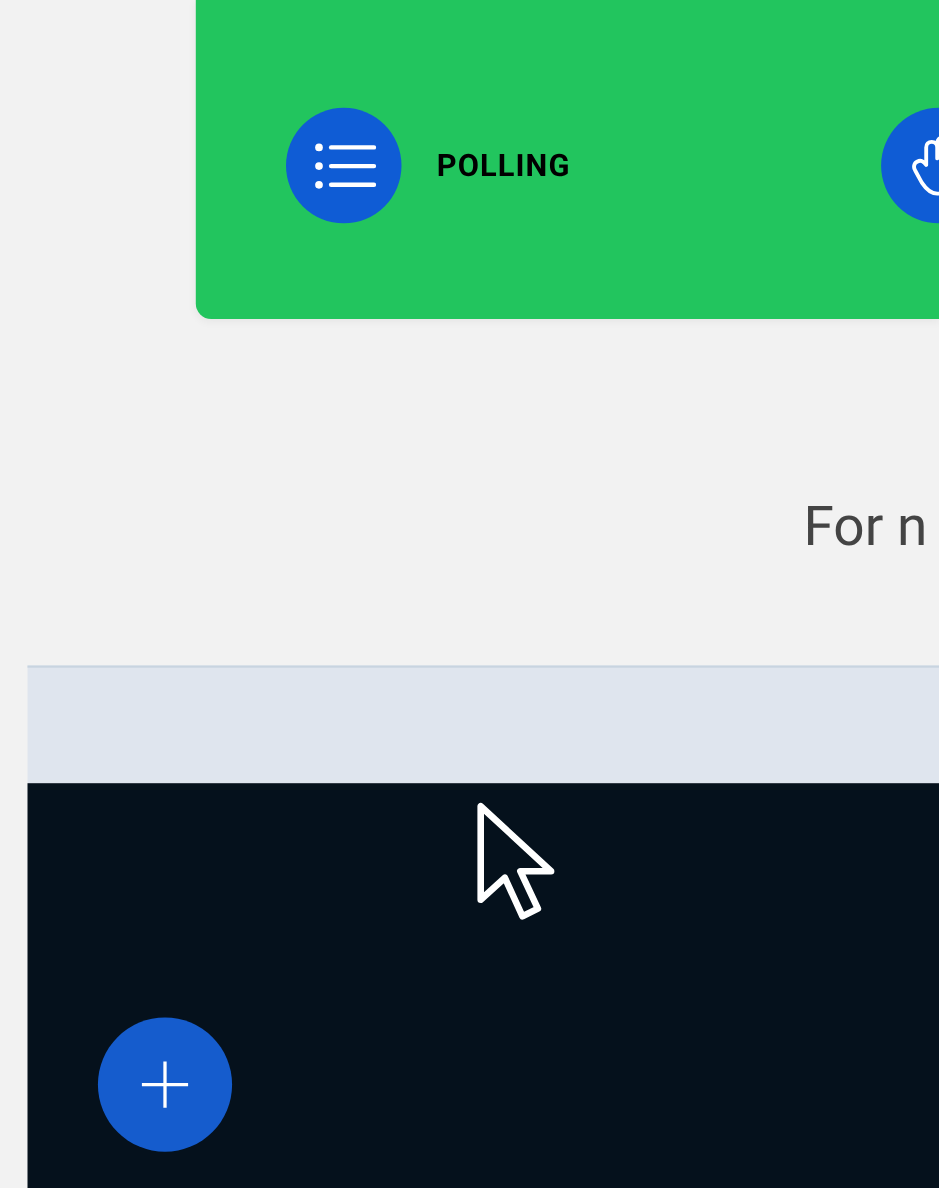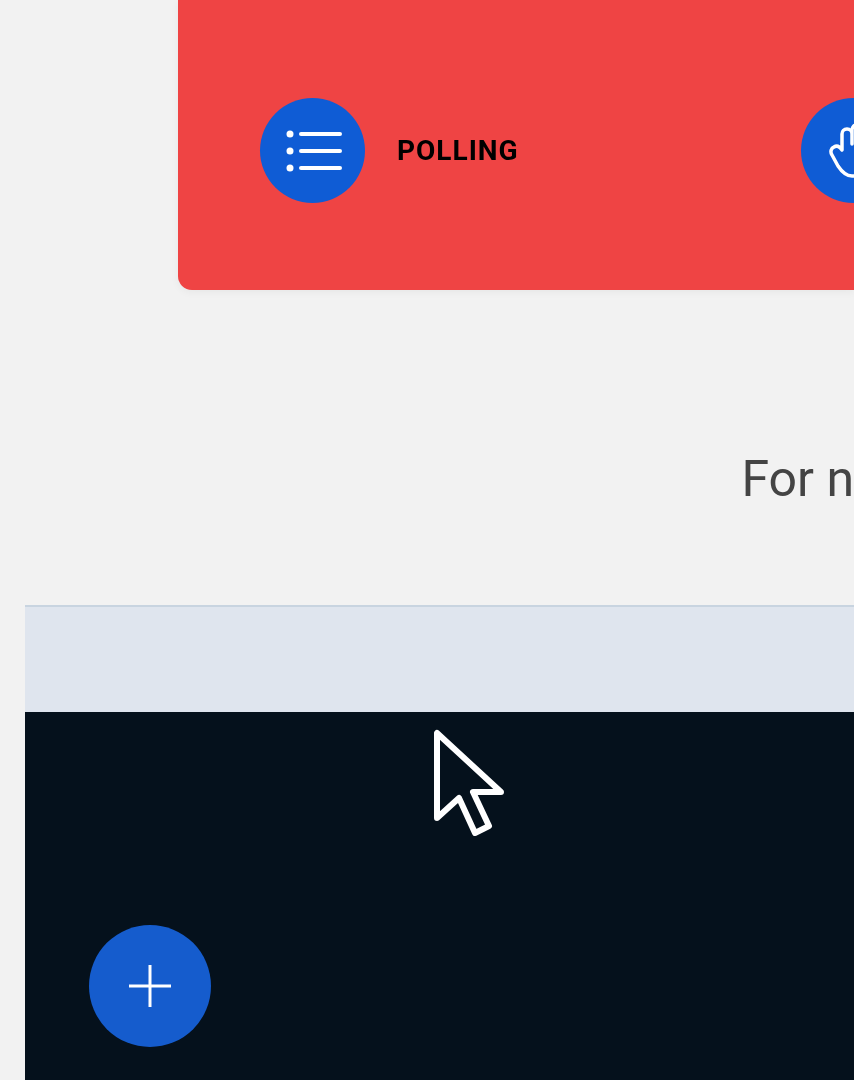--- a/index.html
+++ b/index.html
@@ -16,21 +16,21 @@
       overflow: hidden;
       position: relative;
     }
     
     .feature-card {
       position: absolute;
       top: 0;
       left: 178px;
       right: 0;
       height: 290px;
-      background: #ef4444;
+      background: #22c55e;
       border-radius: 0 0 0 14px;
       box-shadow: 0 2px 8px rgba(0,0,0,0.05);
     }
     
     .feature-row {
       position: absolute;
       top: 98px;
       left: 82px;
       right: 0;
       display: flex;
@@ -83,21 +83,21 @@
       border-radius: 50%;
       background: #0f5cd5;
       display: flex;
       align-items: center;
       justify-content: center;
     }
     
     .for-text {
       position: absolute;
       top: 450px;
-      right: 0;
+      right: 11px;
       font-size: 50px;
       color: #444444;
       font-weight: 400;
     }
     
     .lower-section {
       position: absolute;
       bottom: 0;
       left: 25px;
       right: 0;

